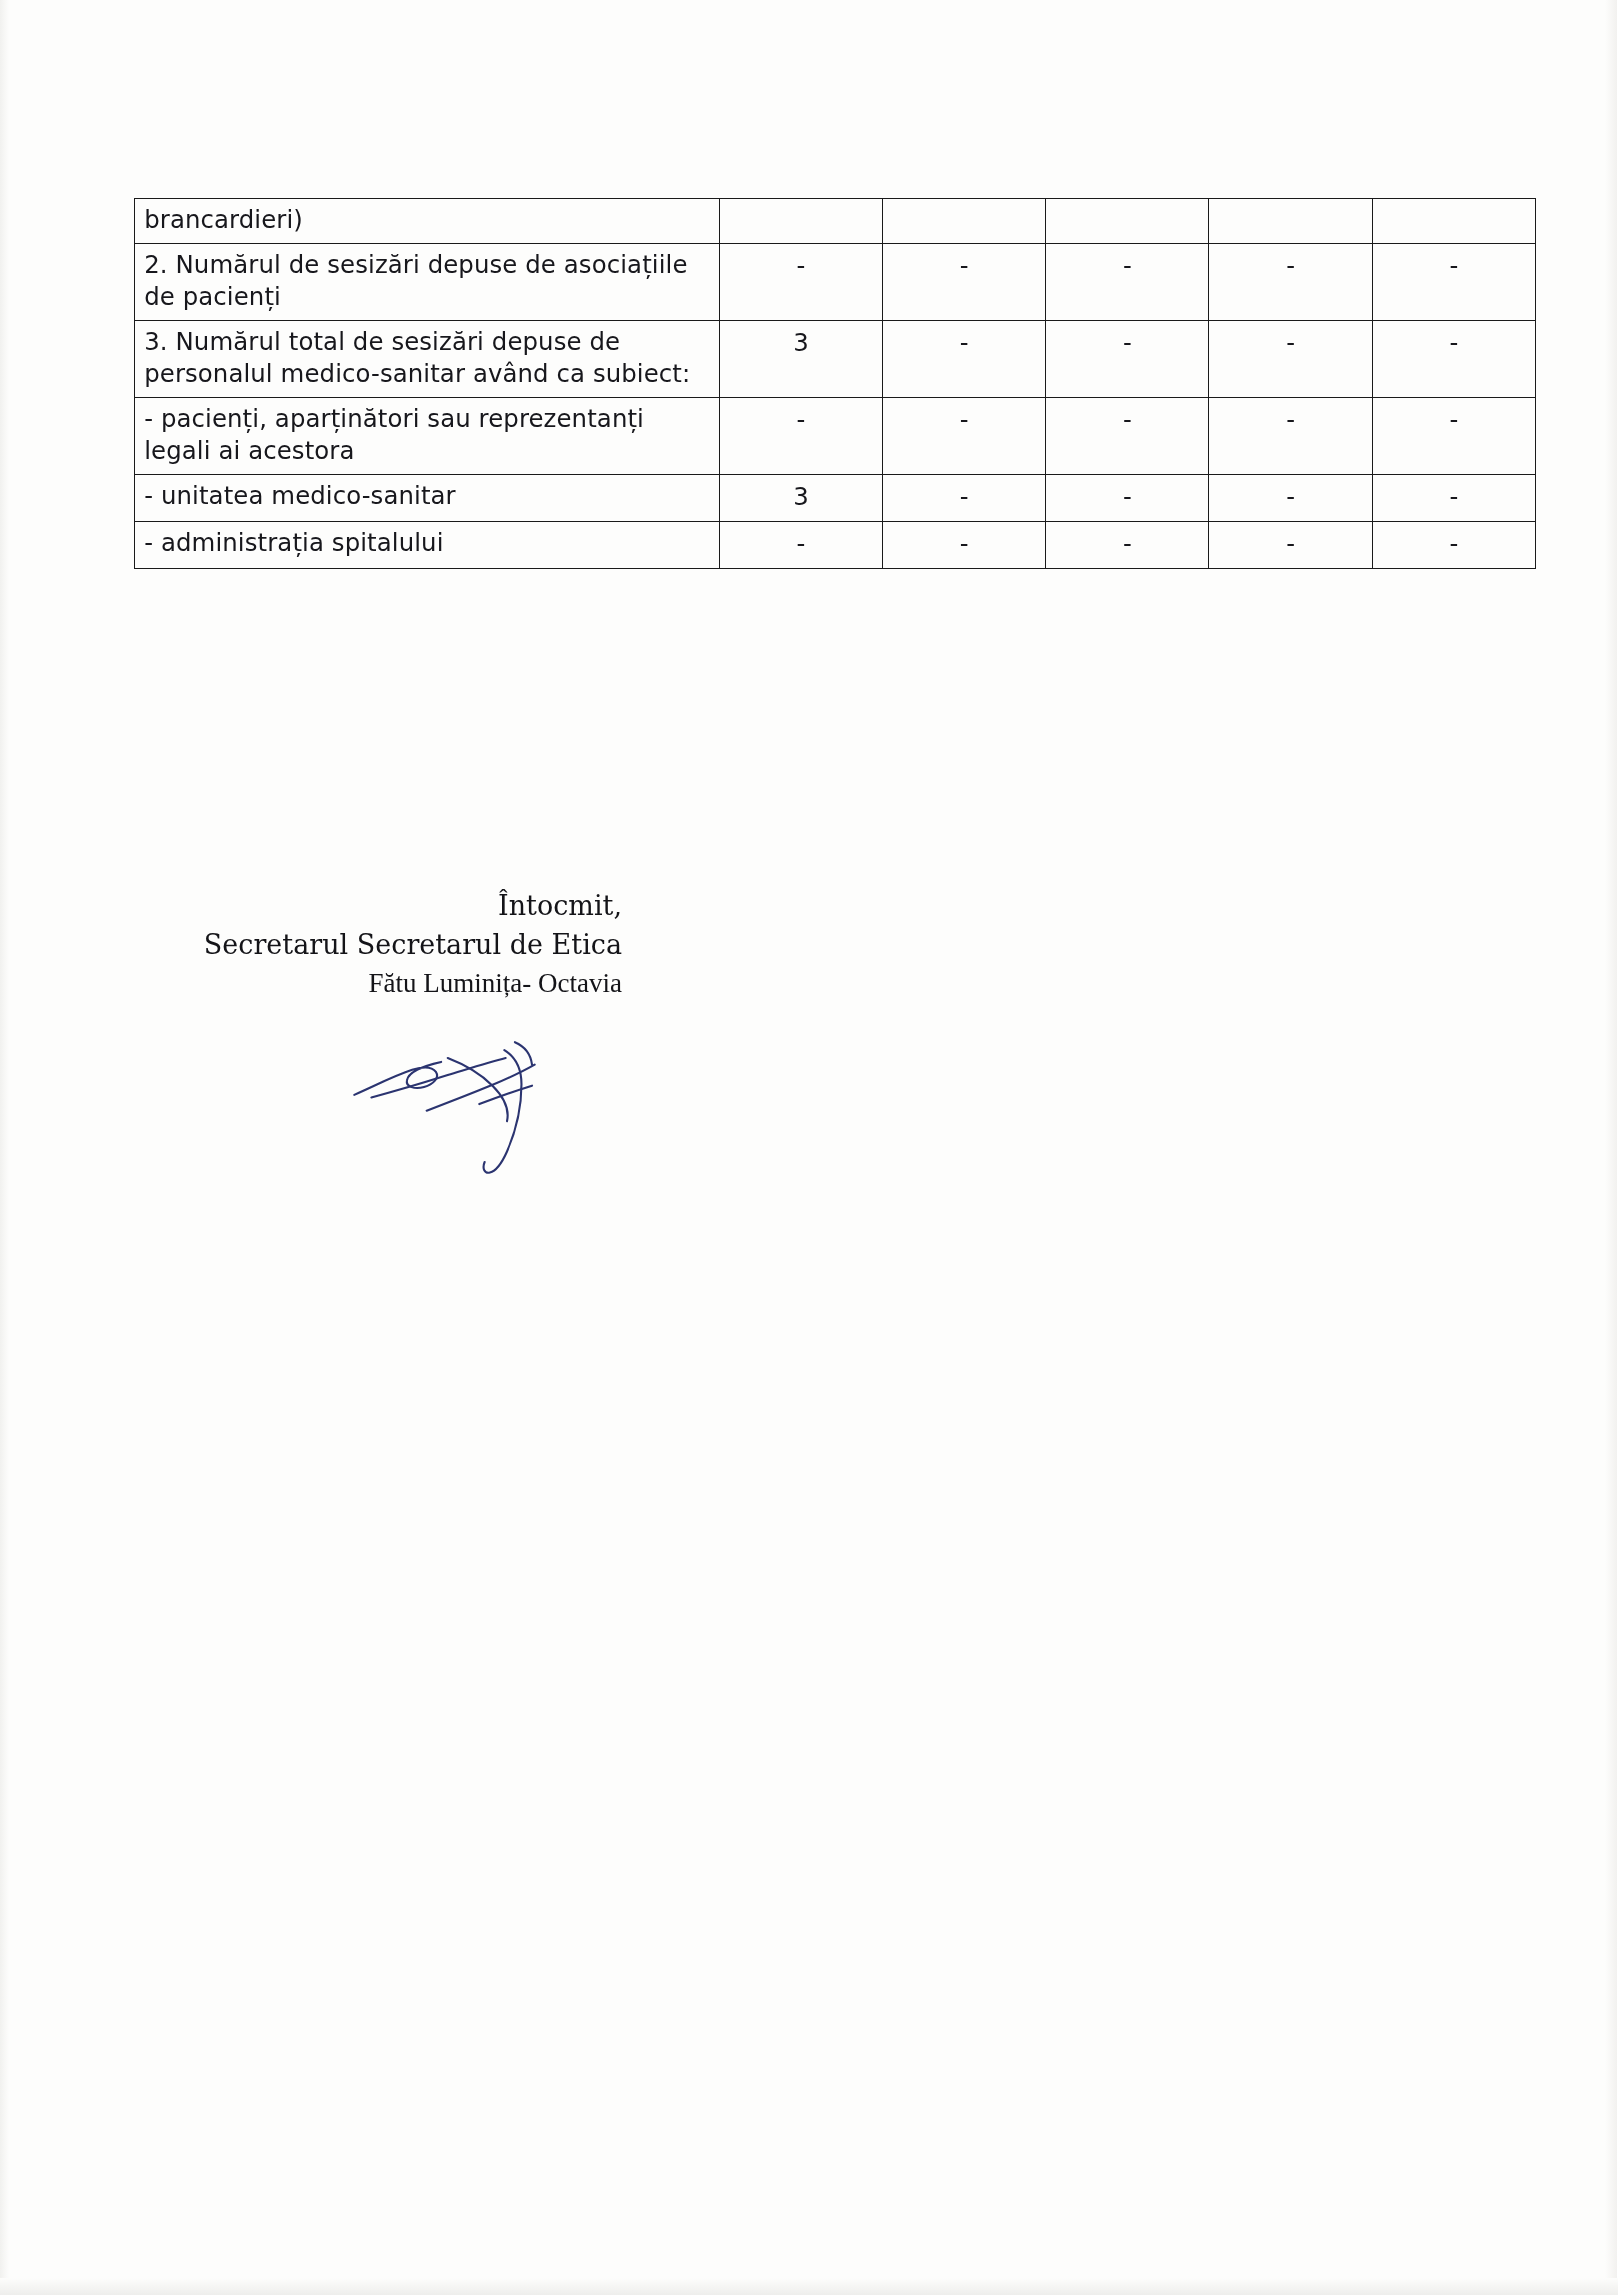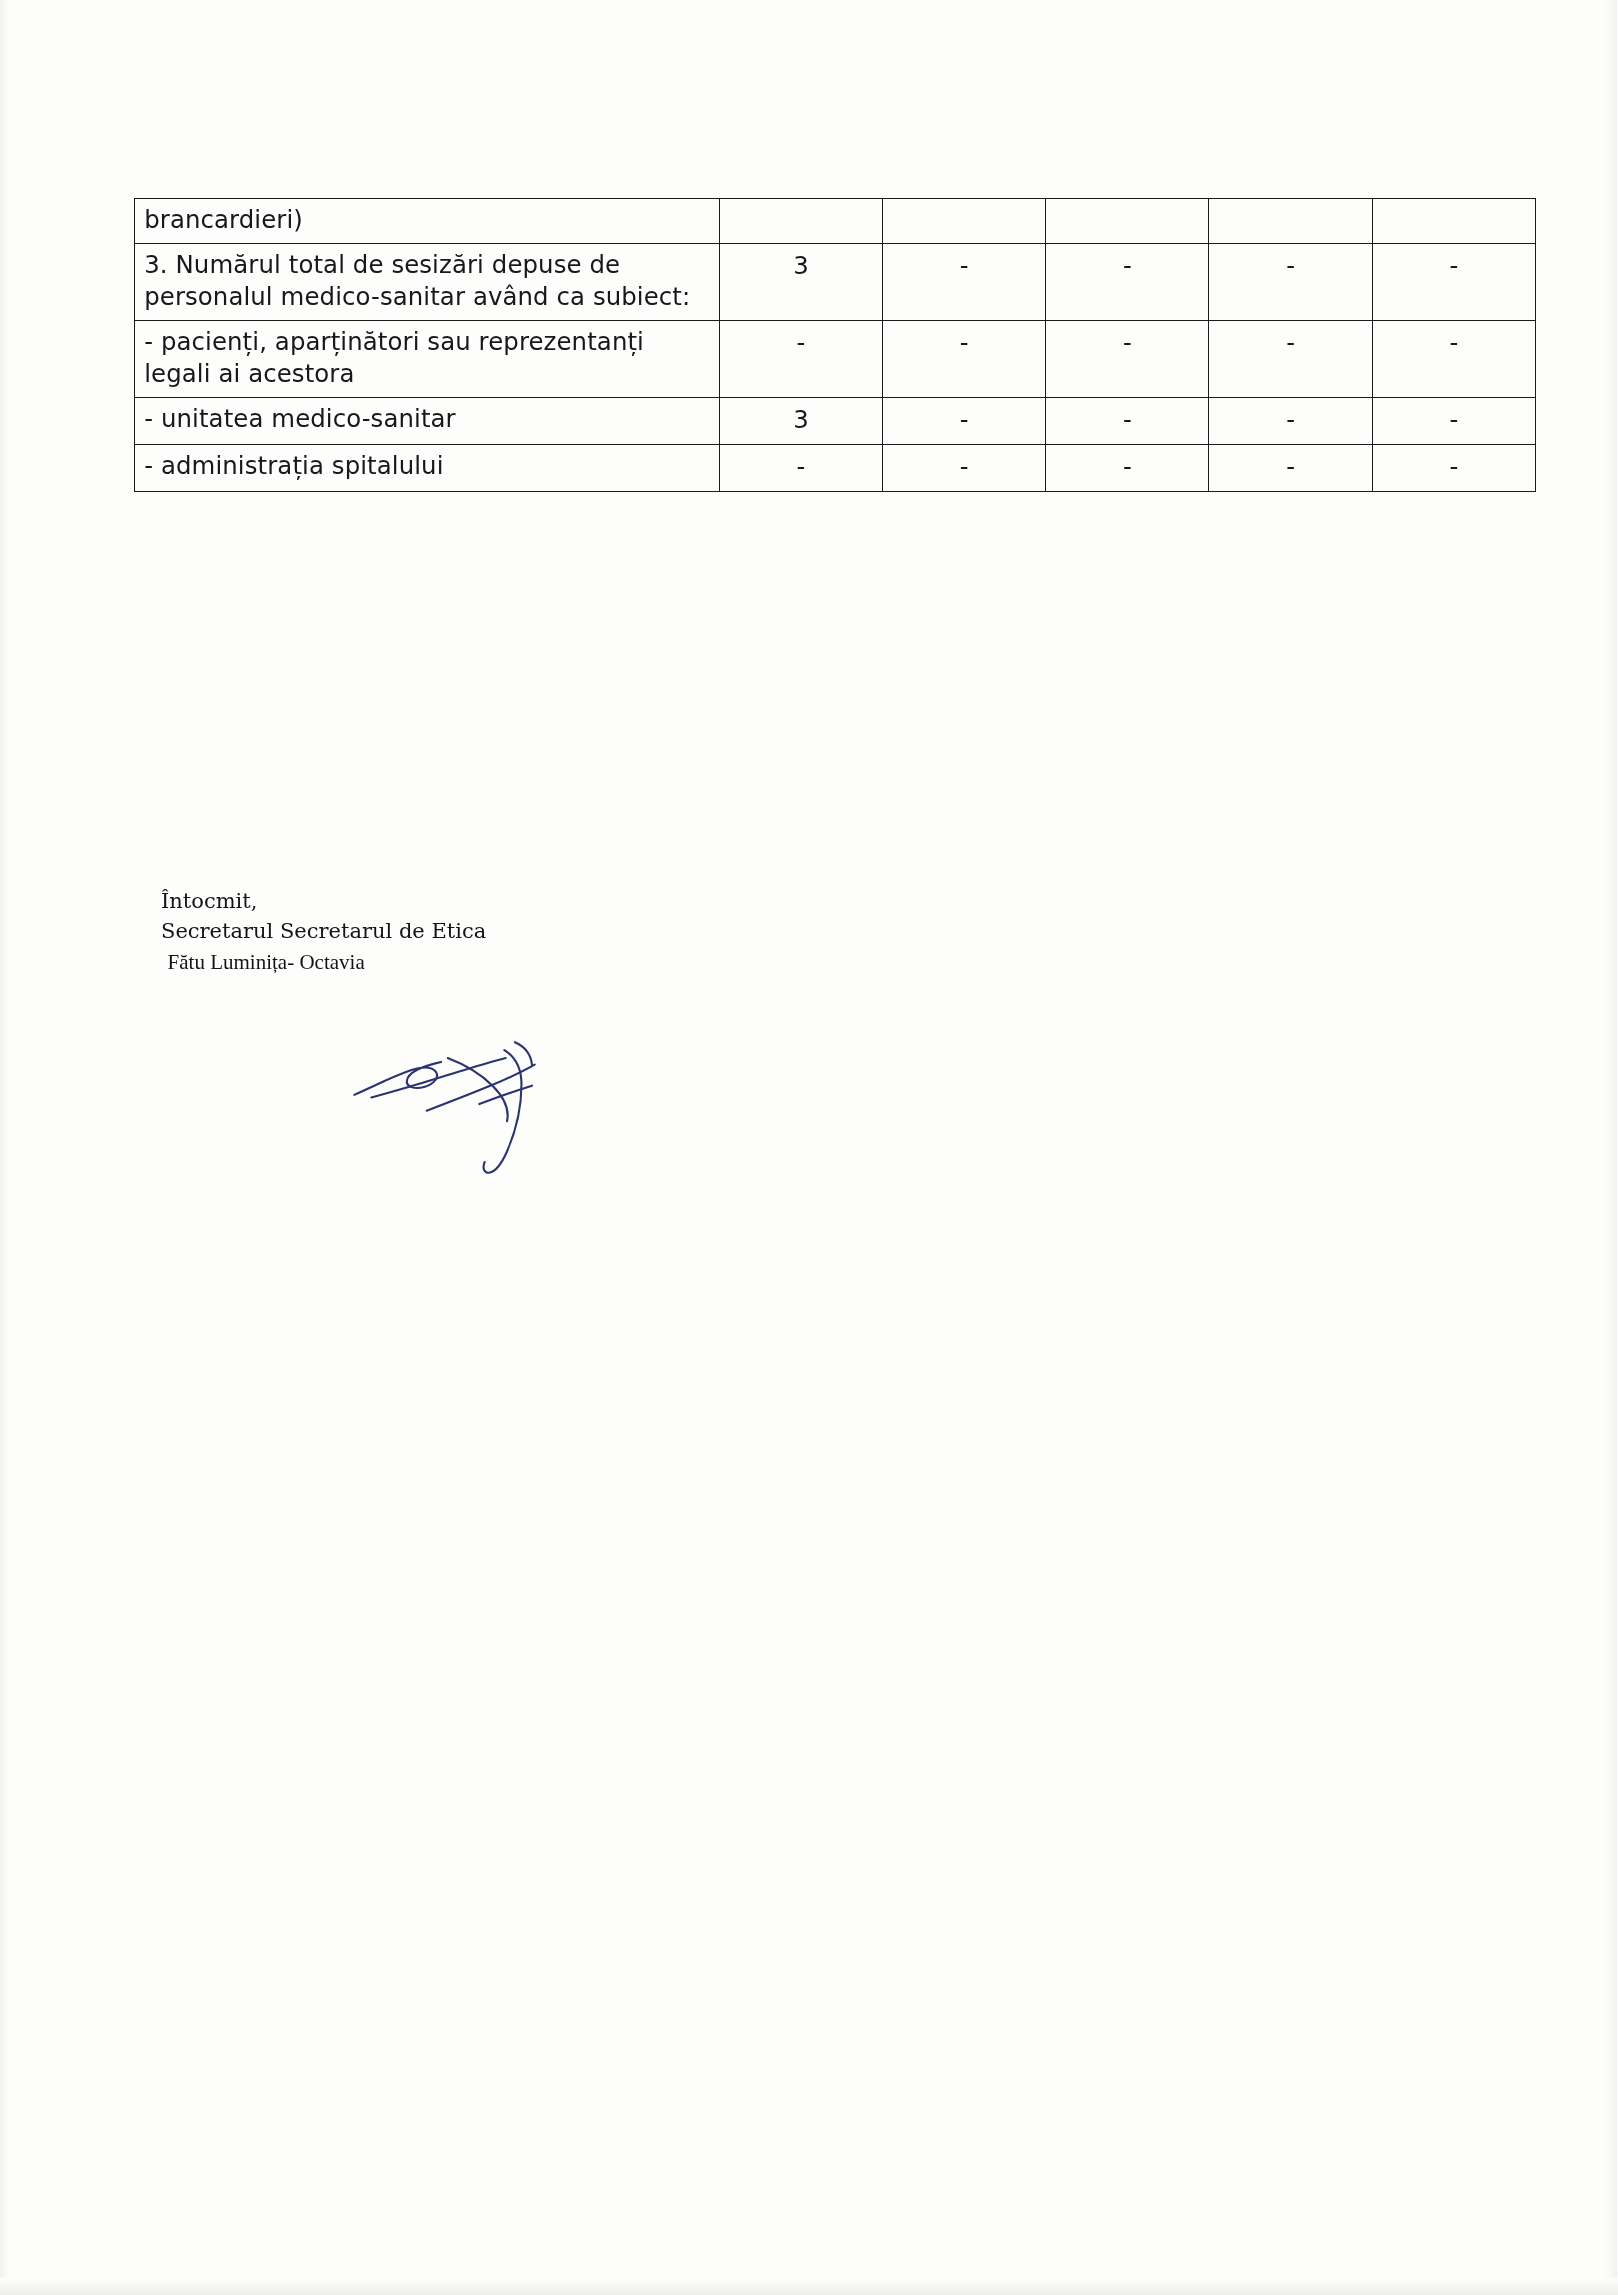--- a/index.html
+++ b/index.html
@@ -80,23 +80,23 @@
 
   .row-tall { height: 63px; }
   .row-short { height: 36px; }
 
   
   .signature-block {
     position: absolute;
     left: 161px;
     top: 886px;
     width: 461px;
-    text-align: left;
+    text-align: right;
     font-family: "DejaVu Serif", serif;
-    font-size: 21px;
+    font-size: 27px;
     line-height: 1.45;
     color: #141418;
   }
   .signature-block .line {
     display: block;
     white-space: pre;
   }
   .sig-l1 { text-indent: 0px; }
   .sig-l2 { text-indent: 0px; }
   .sig-l3 { text-indent: -12px; }
@@ -130,20 +130,28 @@
           <col class="c-v">
       </colgroup>
       <tbody>
         <tr class="row-short">
           <td class="label">brancardieri)</td>
           <td class="val"></td>
           <td class="val"></td>
           <td class="val"></td>
           <td class="val"></td>
           <td class="val"></td>
+        </tr>
+        <tr class="row-tall">
+          <td class="label">2. Numărul de sesizări depuse de asociațiile de pacienți</td>
+          <td class="val">-</td>
+          <td class="val">-</td>
+          <td class="val">-</td>
+          <td class="val">-</td>
+          <td class="val">-</td>
         </tr>
         <tr class="row-tall">
           <td class="label">3. Numărul total de sesizări depuse de personalul medico-sanitar având ca subiect:</td>
           <td class="val">3</td>
           <td class="val">-</td>
           <td class="val">-</td>
           <td class="val">-</td>
           <td class="val">-</td>
         </tr>
         <tr class="row-tall">

